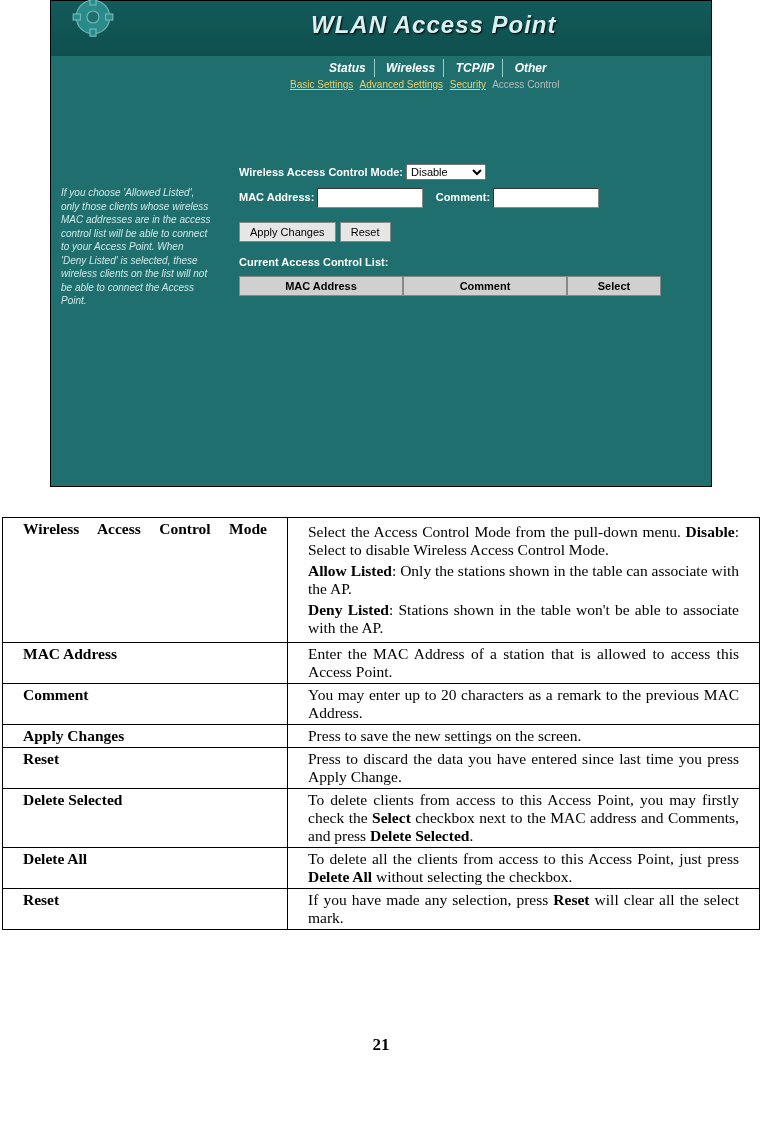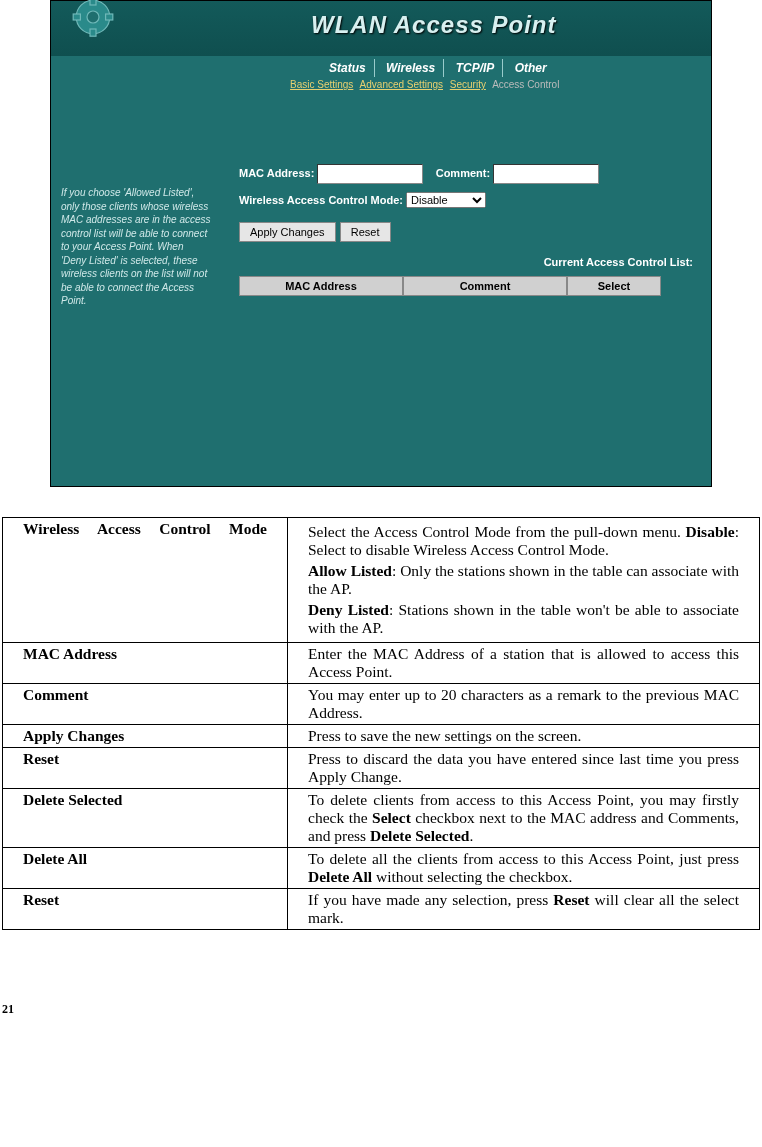--- a/index.html
+++ b/index.html
@@ -161,23 +161,24 @@
     width: 244px;
     font-weight: bold;
     text-align: justify;
     text-align-last: justify;
   }
   table.desc td.term.left { text-align: left; text-align-last: left; }
   table.desc td.def { text-align: justify; }
   table.desc td.def p { margin: 3px 0; }
   .b { font-weight: bold; }
   .pagenum {
-    font-weight: bold;
-    font-size: 12px;
-    margin-top: 72px;
+    text-align: center;
+    font-weight: bold;
+    font-size: 17px;
+    margin-top: 105px;
   }
 </style>
 </head>
 <body>
 
 <div class="page">
 
   <div class="ap-screenshot">
     <div class="ap-banner">
       <div class="ap-gear">
@@ -203,37 +204,37 @@
     <div class="ap-subtabs">
       <span class="ap-subtab">Basic Settings</span>
       <span class="ap-subtab">Advanced Settings</span>
       <span class="ap-subtab">Security</span>
       <span class="ap-subtab active">Access Control</span>
     </div>
     <div class="ap-body">
       <div class="ap-help">If you choose 'Allowed Listed', only those clients whose wireless MAC addresses are in the access control list will be able to connect to your Access Point. When 'Deny Listed' is selected, these wireless clients on the list will not be able to connect the Access Point.</div>
       <div class="ap-main">
         <div class="ap-row">
+          <label>Wireless Access Control Mode:</label>
+          <select class="ap-select">
+            <option>Disable</option>
+          </select>
+        </div>
+        <div class="ap-row">
           <label>MAC Address:</label>
           <input class="ap-input" style="">
           &nbsp;&nbsp;
           <label>Comment:</label>
           <input class="ap-input" style="">
         </div>
-        <div class="ap-row">
-          <label>Wireless Access Control Mode:</label>
-          <select class="ap-select">
-            <option>Disable</option>
-          </select>
-        </div>
         <div class="ap-btnrow">
           <button class="ap-btn">Apply Changes</button>
           <button class="ap-btn">Reset</button>
         </div>
-        <div class="ap-row" style="margin-top:6px;text-align:right;">
+        <div class="ap-row" style="margin-top:6px;">
           <label>Current Access Control List:</label>
         </div>
         <div class="ap-tablehead">
           <div class="ap-th mac">MAC Address</div>
           <div class="ap-th comment">Comment</div>
           <div class="ap-th select">Select</div>
         </div>
       </div>
     </div>
   </div>

